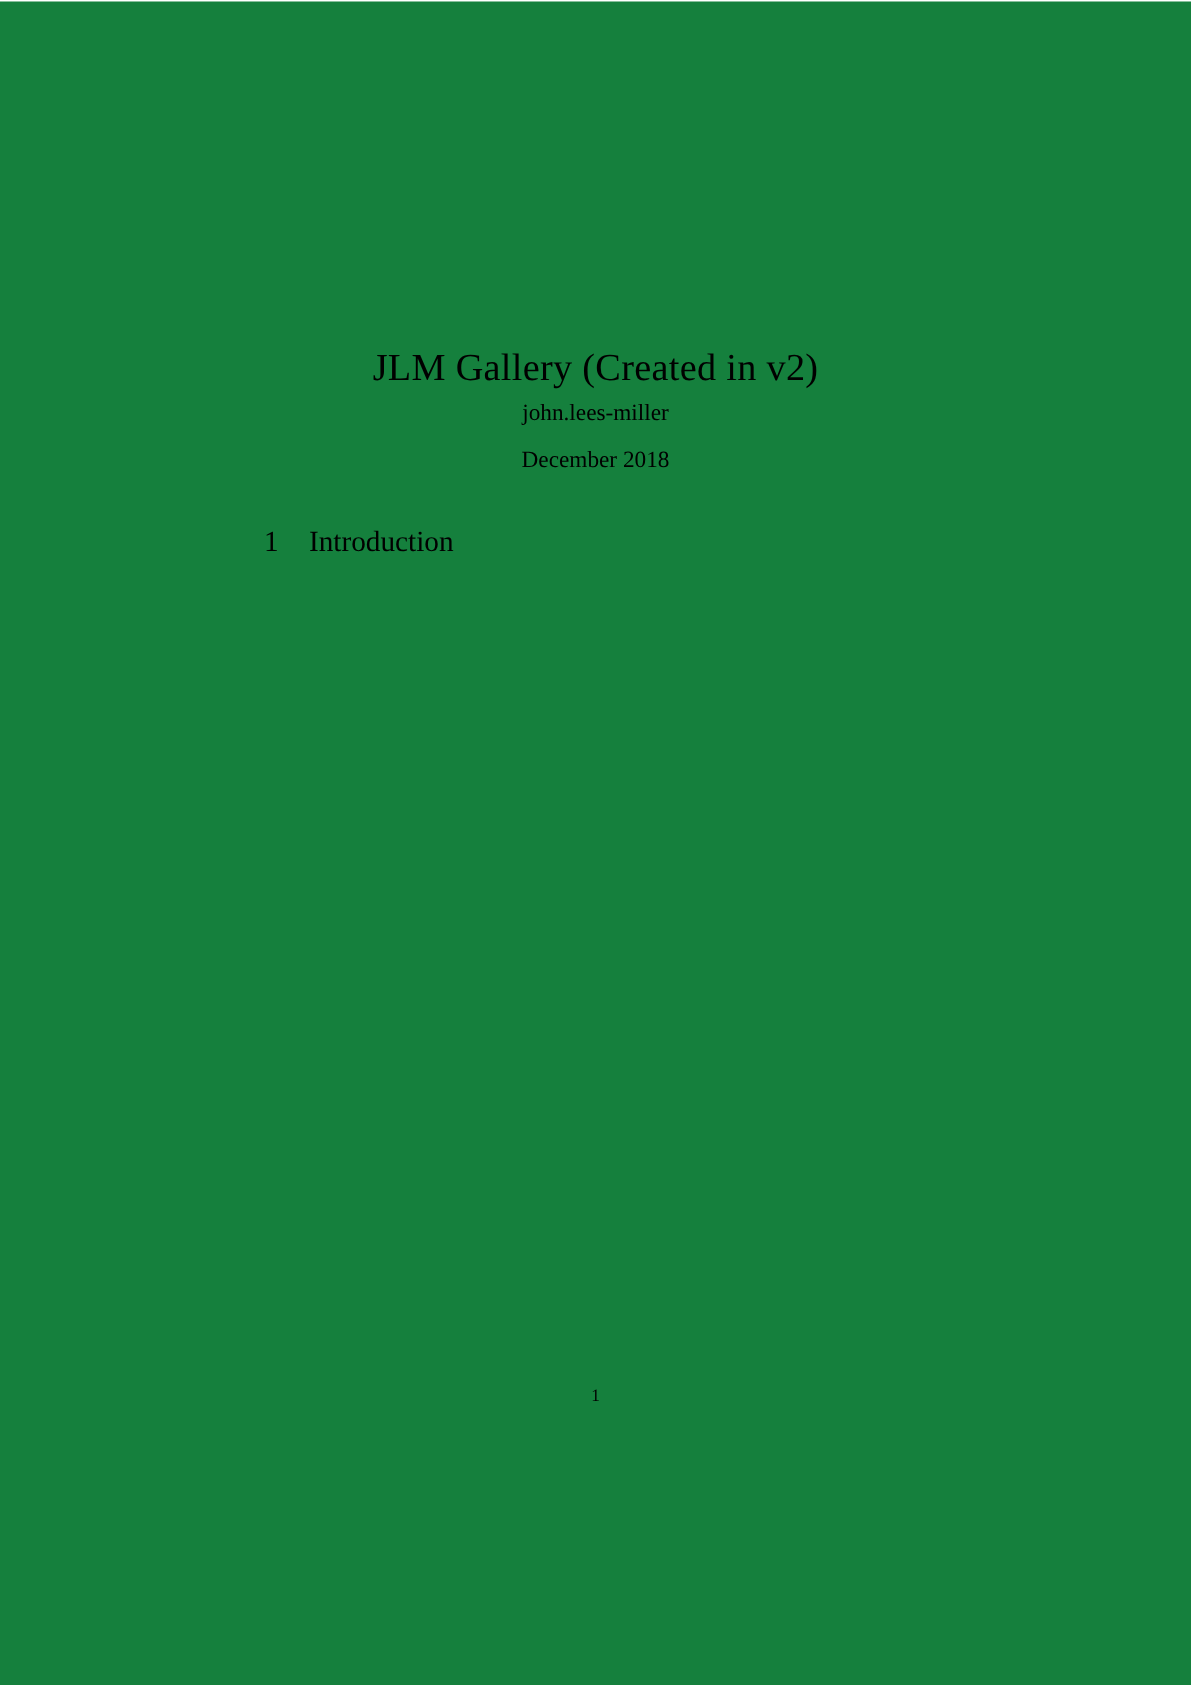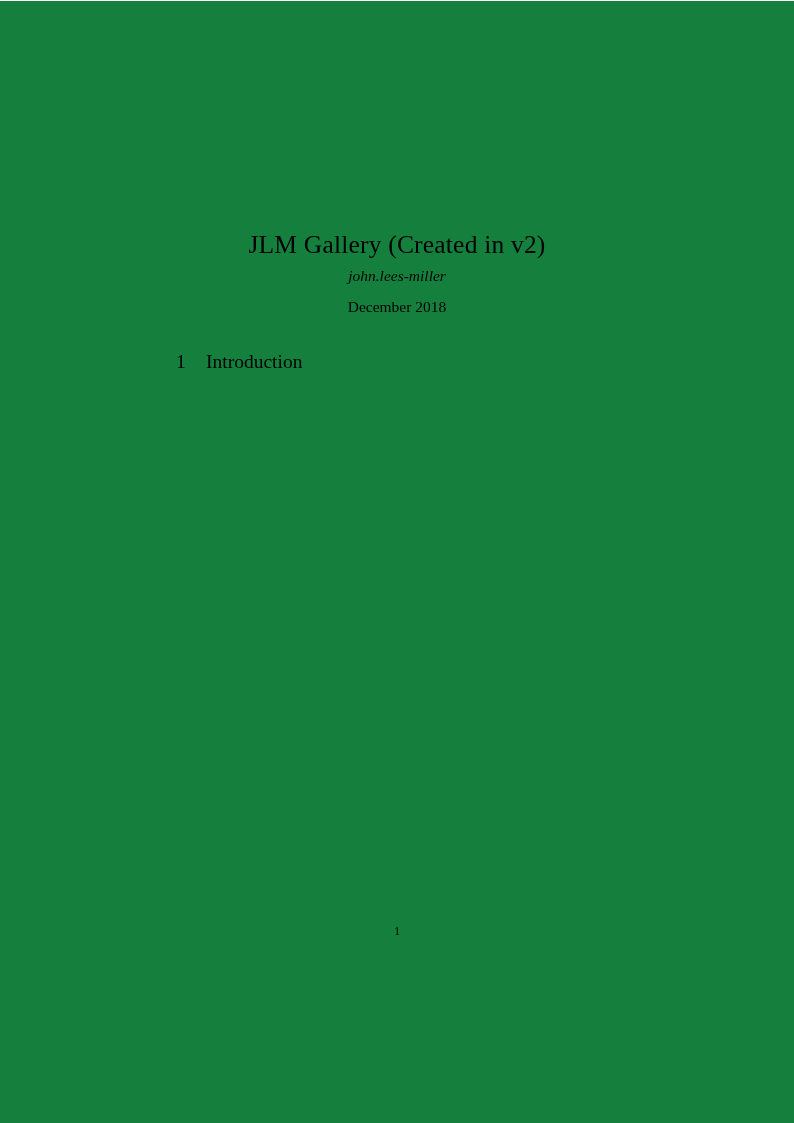--- a/index.html
+++ b/index.html
@@ -33,21 +33,20 @@
     letter-spacing: 0.2px;
     font-weight: normal;
   }
   .doc-author {
     position: absolute;
     top: 266px;
     left: 0;
     width: 794px;
     text-align: center;
     font-size: 15.5px;
-    font-style: italic;
   }
   .doc-date {
     position: absolute;
     top: 297px;
     left: 0;
     width: 794px;
     text-align: center;
     font-size: 15.5px;
   }
   .section-heading {

